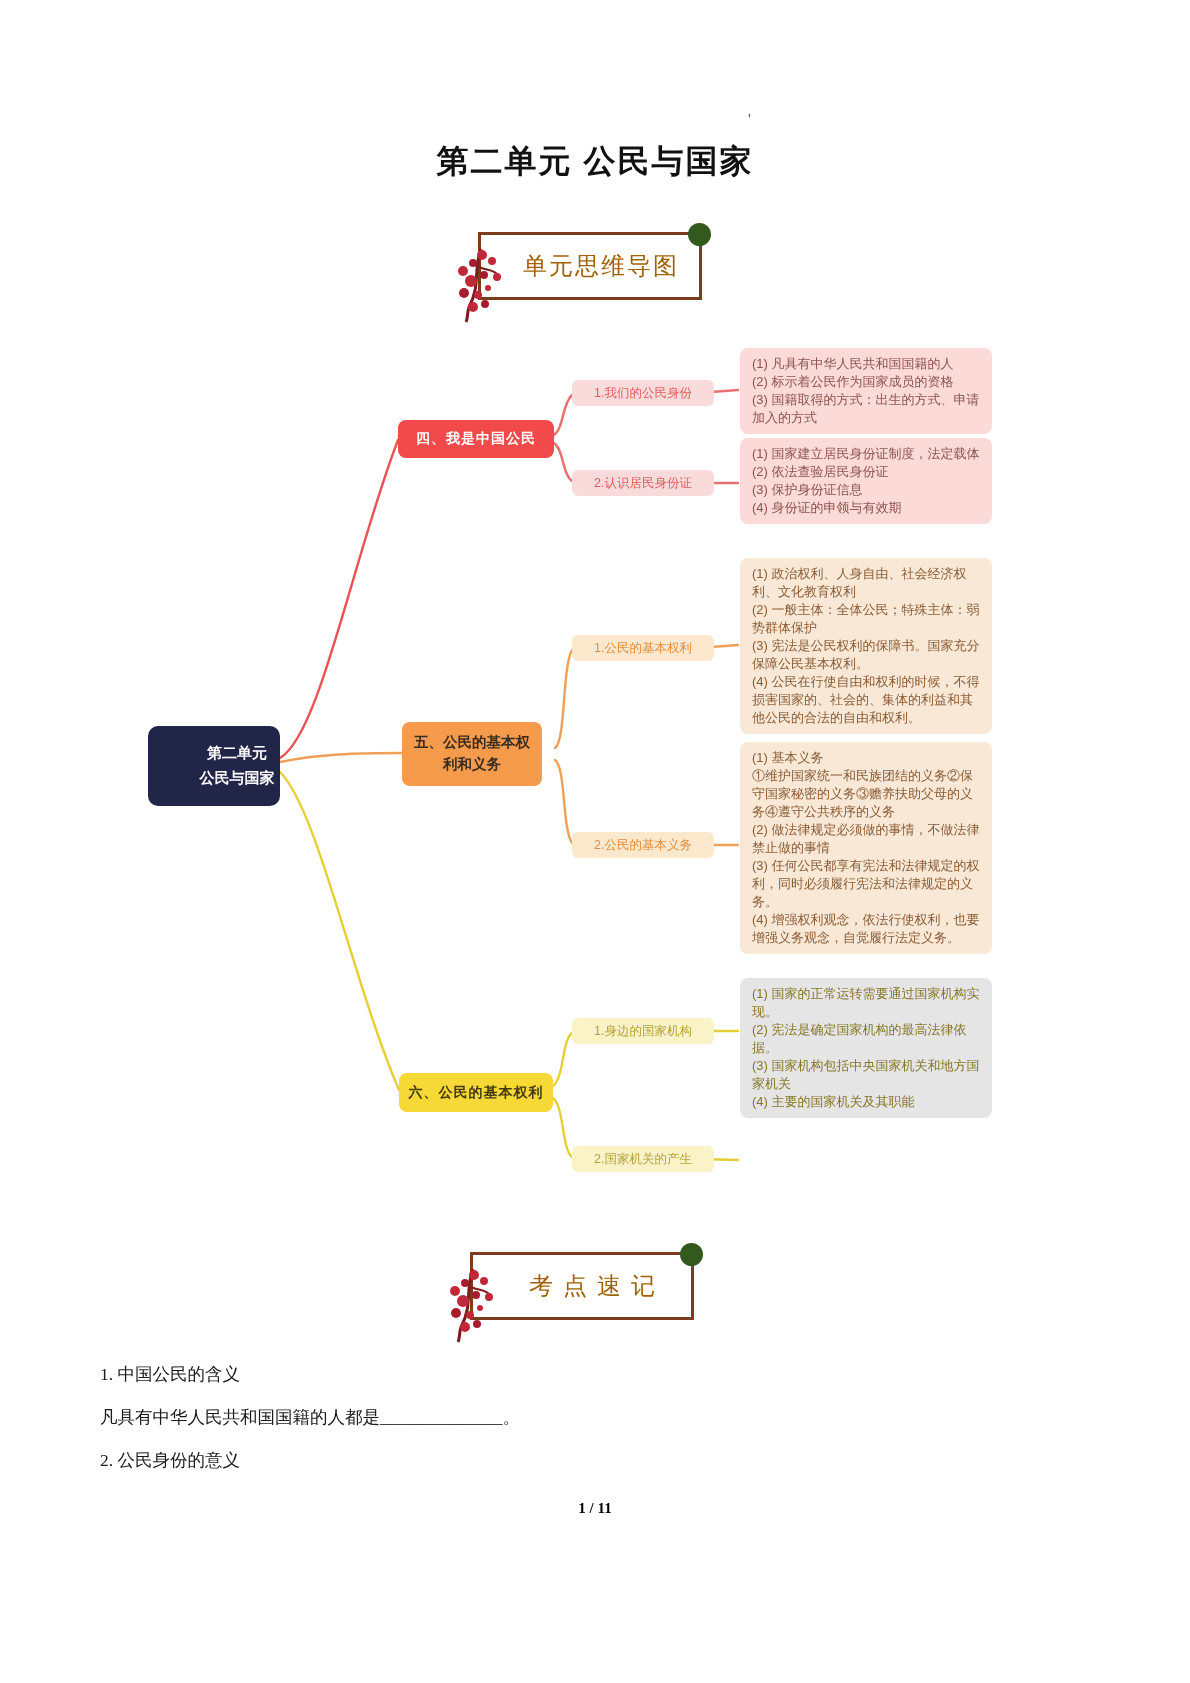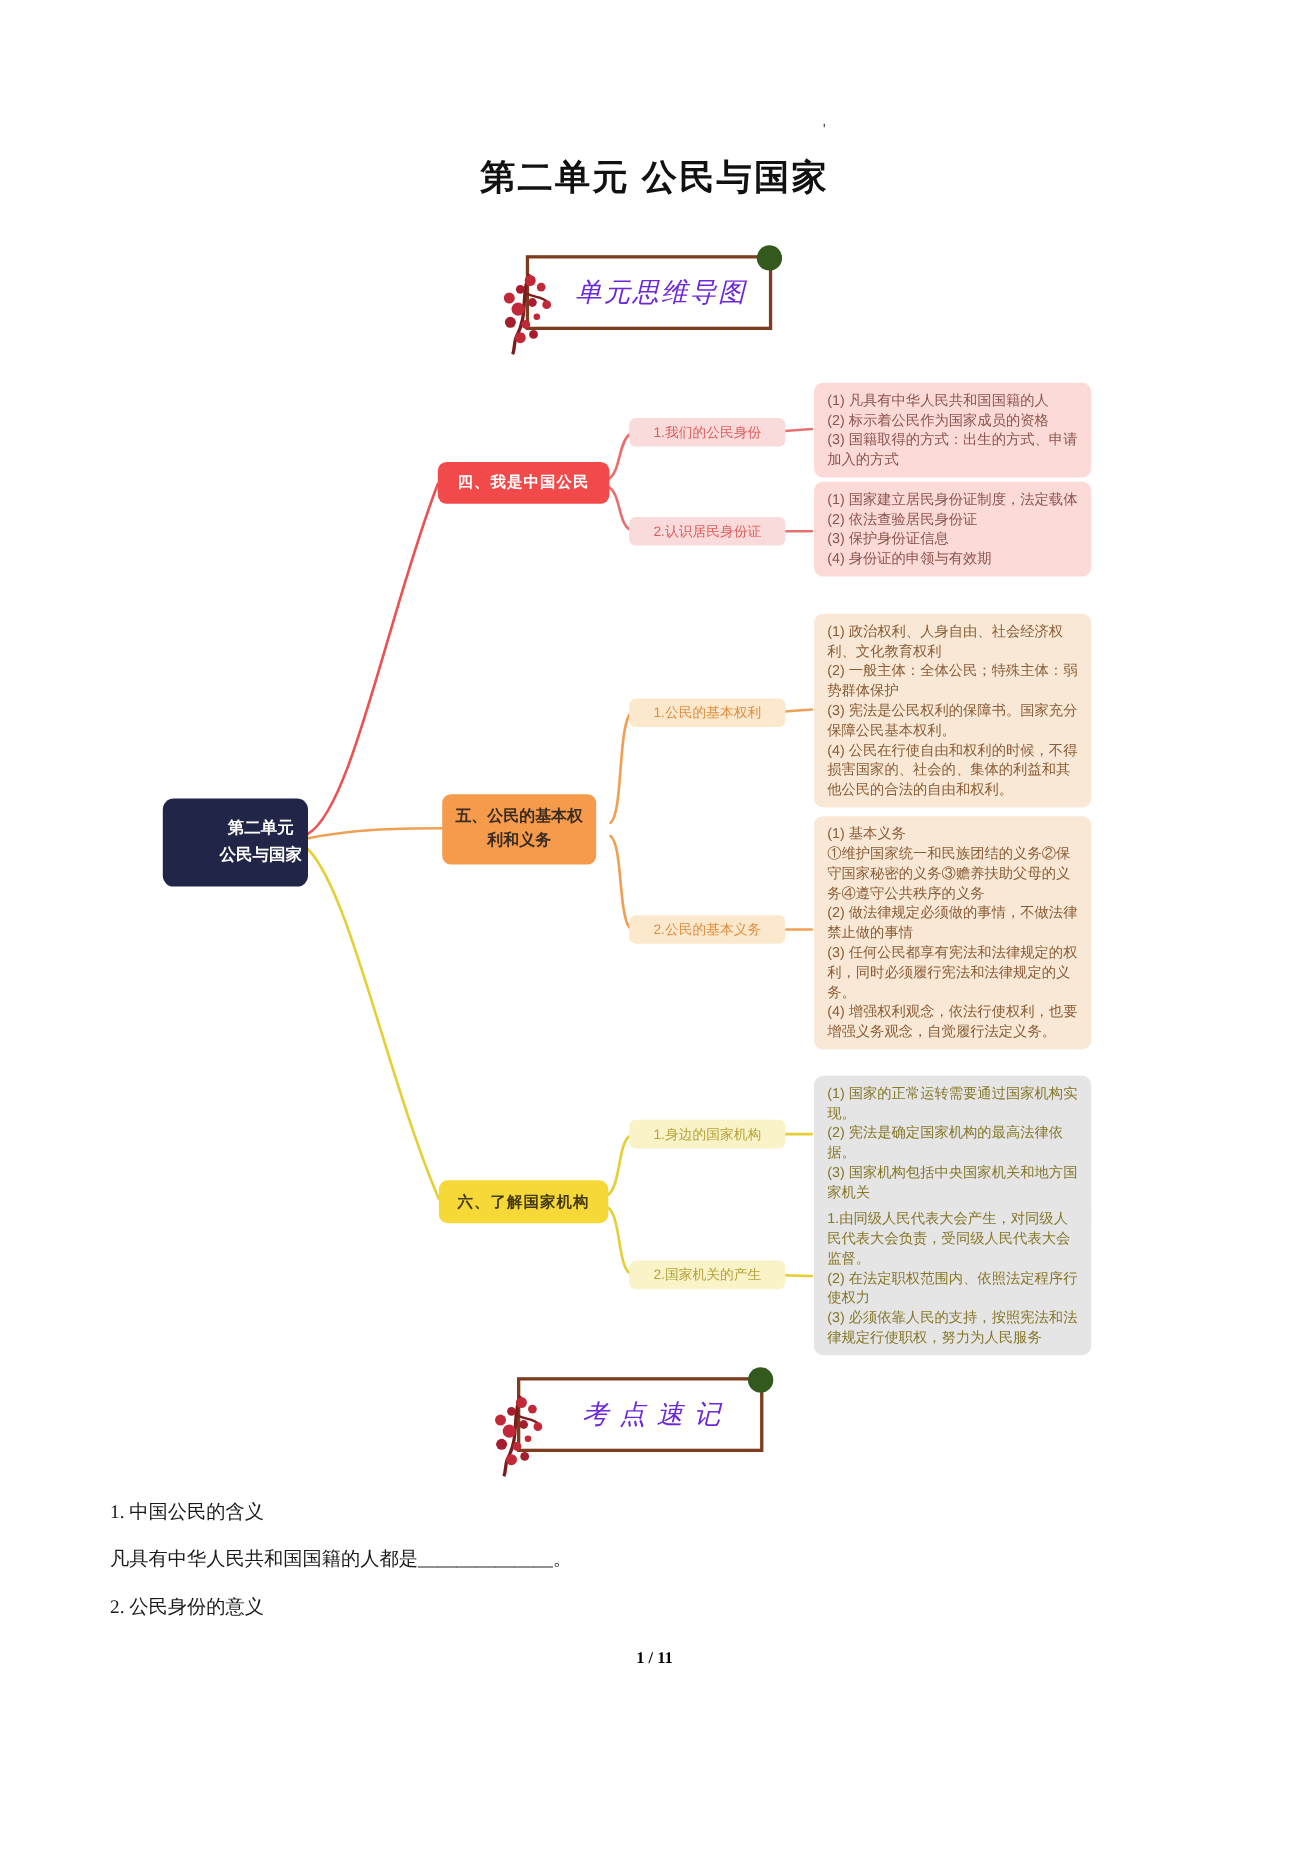--- a/index.html
+++ b/index.html
@@ -11,22 +11,22 @@
          font-family:"Liberation Sans",sans-serif;}
 
   
   .badge{position:absolute;width:218px;height:62px;border:3px solid #7d3c1e;}
   .badge-1{left:478px;top:232px;}
   .badge-2{left:470px;top:1252px;}
   .badge-dot{position:absolute;right:-12px;top:-12px;width:23px;height:23px;border-radius:50%;
              background:#33591d;}
   .badge-blossom{position:absolute;left:-30px;top:10px;width:58px;height:78px;}
   .badge-label{position:absolute;left:26px;top:0;right:4px;bottom:0;display:flex;align-items:center;
-               justify-content:center;font-family:"Liberation Serif",serif;font-size:24px;color:#6d28d9;
-               letter-spacing:2px;white-space:nowrap;font-style:italic;}
+               justify-content:center;font-family:"Liberation Serif",serif;font-size:24px;color:#a16207;
+               letter-spacing:2px;white-space:nowrap;}
 
   
   .connectors{position:absolute;left:0;top:0;width:1190px;height:1683px;pointer-events:none;}
   .node{position:absolute;box-sizing:border-box;display:flex;align-items:center;justify-content:center;
         text-align:center;font-weight:bold;}
   .root{left:148px;top:726px;width:132px;height:80px;background:#212547;color:#ffffff;
         border-radius:10px;font-size:15px;line-height:1.65;white-space:pre-line;padding-left:46px;}
   .b1{left:398px;top:420px;width:156px;height:38px;background:#f24a4a;color:#ffffff;
       border-radius:8px;font-size:14px;letter-spacing:1px;}
   .b2{left:402px;top:722px;width:140px;height:64px;background:#f59b4b;color:#3a2c20;
@@ -127,30 +127,27 @@
 (2) 一般主体：全体公民；特殊主体：弱势群体保护
 (3) 宪法是公民权利的保障书。国家充分保障公民基本权利。
 (4) 公民在行使自由和权利的时候，不得损害国家的、社会的、集体的利益和其他公民的合法的自由和权利。</div>
   <div class="chip chip-2 c22">2.公民的基本义务</div>
   <div class="leaf leaf-2 l22">(1) 基本义务
 ①维护国家统一和民族团结的义务②保守国家秘密的义务③赡养扶助父母的义务④遵守公共秩序的义务
 (2) 做法律规定必须做的事情，不做法律禁止做的事情
 (3) 任何公民都享有宪法和法律规定的权利，同时必须履行宪法和法律规定的义务。
 (4) 增强权利观念，依法行使权利，也要增强义务观念，自觉履行法定义务。</div>
 
-  <div class="node b3">六、了解国家机构</div>
+  <div class="node b3">六、公民的基本权利</div>
   <div class="chip chip-3 c31">1.身边的国家机构</div>
   <div class="leaf leaf-3 l31">(1) 国家的正常运转需要通过国家机构实现。
 (2) 宪法是确定国家机构的最高法律依据。
 (3) 国家机构包括中央国家机关和地方国家机关
 (4) 主要的国家机关及其职能</div>
   <div class="chip chip-3 c32">2.国家机关的产生</div>
-  <div class="leaf leaf-3 l32">1.由同级人民代表大会产生，对同级人民代表大会负责，受同级人民代表大会监督。
-(2) 在法定职权范围内、依照法定程序行使权力
-(3) 必须依靠人民的支持，按照宪法和法律规定行使职权，努力为人民服务</div>
 
   <div class="badge badge-2">
     <span class="badge-dot"></span>
     <span class="badge-blossom">
       <svg viewBox="0 0 58 78" width="58" height="78">
         <path d="M30,4 C22,24 30,40 18,62 C16,68 17,73 15,77" stroke="#7a1c1c" stroke-width="3" fill="none"></path>
         <path d="M28,22 C36,26 42,24 47,30" stroke="#7a1c1c" stroke-width="2" fill="none"></path>
         <circle cx="12" cy="26" r="5" fill="#c22938"></circle>
           <circle cx="22" cy="18" r="4" fill="#a61e2d"></circle>
         <circle cx="31" cy="10" r="5" fill="#c22938"></circle>

